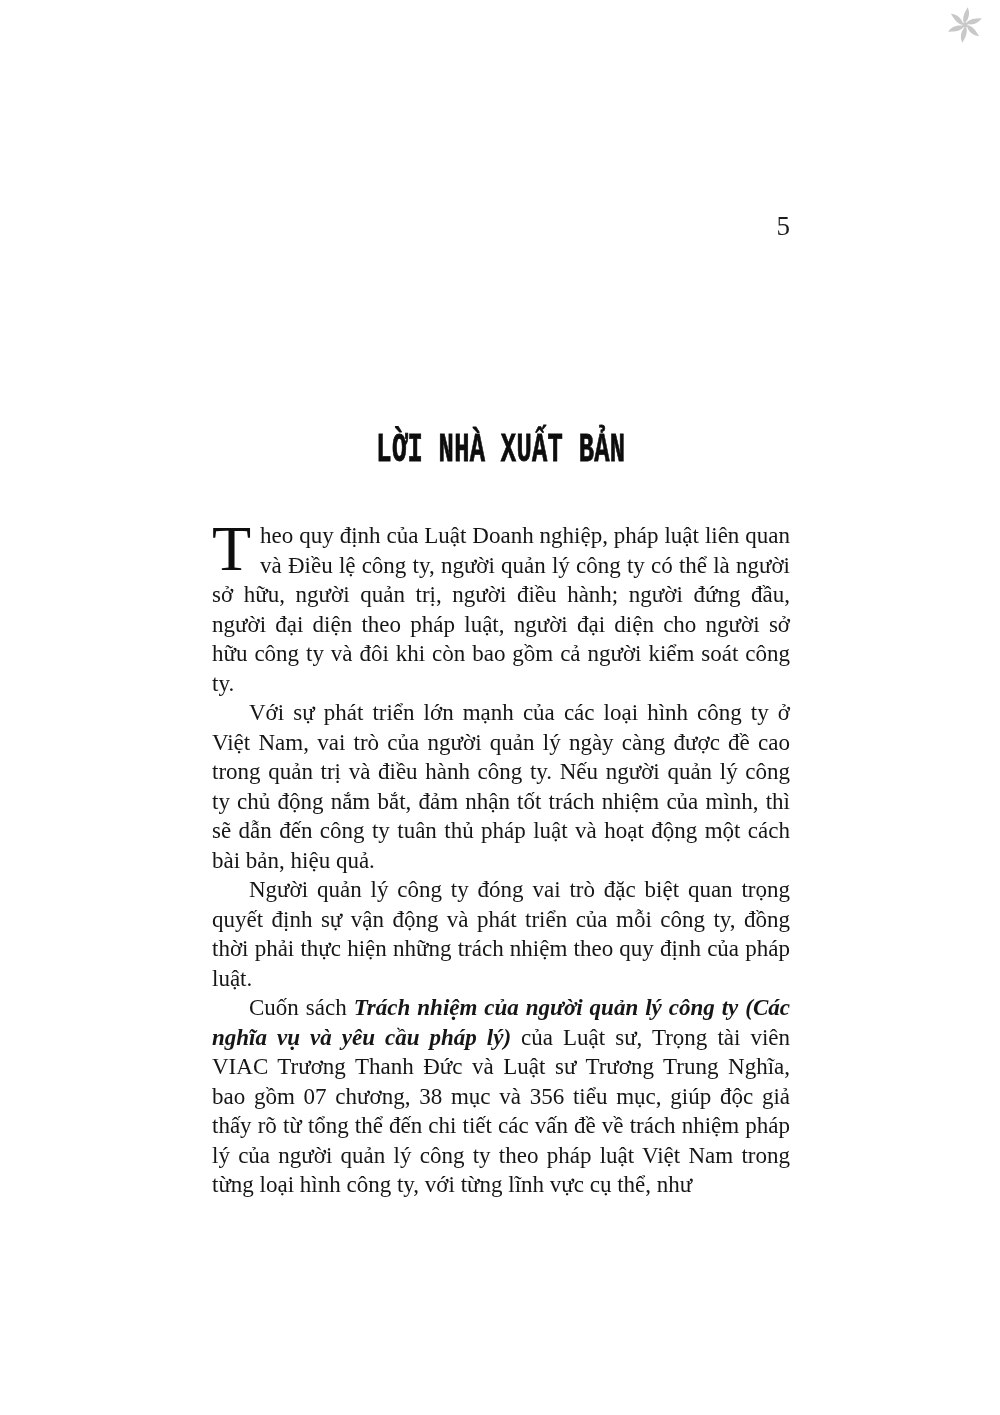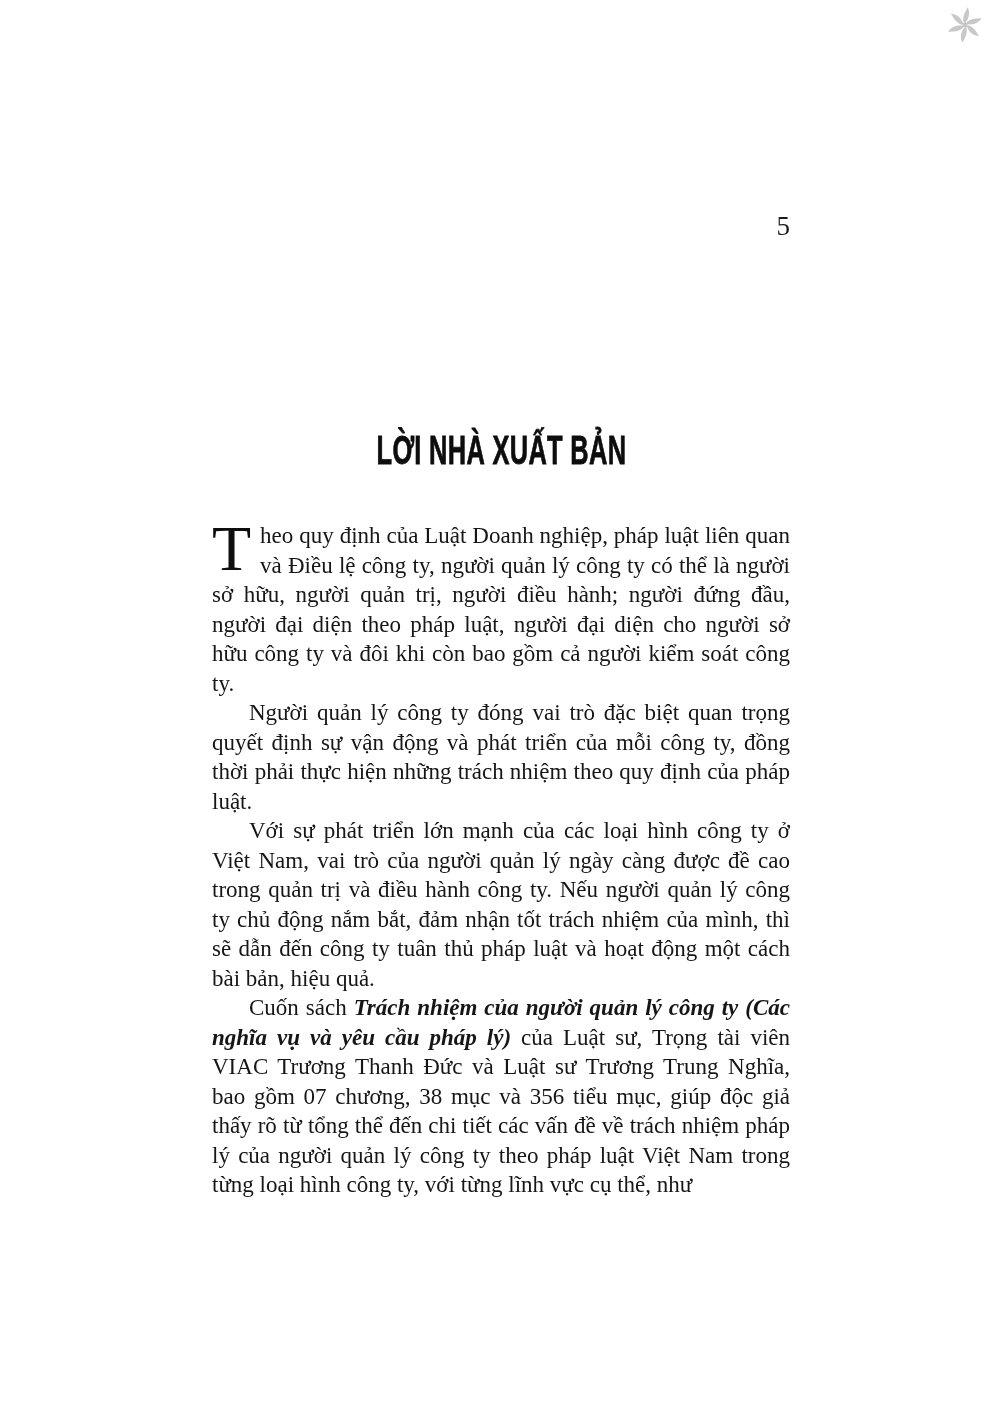--- a/index.html
+++ b/index.html
@@ -33,21 +33,21 @@
     color: #1c1c1c;
   }
 
   .title {
     position: absolute;
     top: 428px;
     left: 212px;
     width: 578px;
     margin: 0;
     text-align: center;
-    font-family: Liberation Sans, sans-serif;
+    font-family: Liberation Mono, monospace;
     font-weight: 700;
     font-size: 41px;
     line-height: 44px;
     color: #0d0d0d;
   }
   .title-inner {
     display: inline-block;
     transform: scaleX(0.62);
     transform-origin: 50% 50%;
     white-space: nowrap;
@@ -104,21 +104,21 @@
   <div class="page-number">5</div>
 
   <h1 class="title">
     <span class="title-inner">LỜI NHÀ XUẤT BẢN</span>
   </h1>
 
   <div class="body-text">
 
     <p class="para"><span class="dropcap">T</span><span>heo quy định của Luật Doanh nghiệp, pháp luật liên quan và Điều lệ công ty, người quản lý công ty có thể là người sở hữu, người quản trị, người điều hành; người đứng đầu, người đại diện theo pháp luật, người đại diện cho người sở hữu công ty và đôi khi còn bao gồm cả người kiểm soát công ty.</span></p>
 
+    <p class="para indent">Với sự phát triển lớn mạnh của các loại hình công ty ở Việt Nam, vai trò của người quản lý ngày càng được đề cao trong quản trị và điều hành công ty. Nếu người quản lý công ty chủ động nắm bắt, đảm nhận tốt trách nhiệm của mình, thì sẽ dẫn đến công ty tuân thủ pháp luật và hoạt động một cách bài bản, hiệu quả.</p>
+
     <p class="para indent">Người quản lý công ty đóng vai trò đặc biệt quan trọng quyết định sự vận động và phát triển của mỗi công ty, đồng thời phải thực hiện những trách nhiệm theo quy định của pháp luật.</p>
-
-    <p class="para indent">Với sự phát triển lớn mạnh của các loại hình công ty ở Việt Nam, vai trò của người quản lý ngày càng được đề cao trong quản trị và điều hành công ty. Nếu người quản lý công ty chủ động nắm bắt, đảm nhận tốt trách nhiệm của mình, thì sẽ dẫn đến công ty tuân thủ pháp luật và hoạt động một cách bài bản, hiệu quả.</p>
 
     <p class="para indent"><span>Cuốn sách </span><span class="book-title">Trách nhiệm của người quản lý công ty (Các nghĩa vụ và yêu cầu pháp lý)</span><span> của Luật sư, Trọng tài viên VIAC Trương Thanh Đức và Luật sư Trương Trung Nghĩa, bao gồm 07 chương, 38 mục và 356 tiểu mục, giúp độc giả thấy rõ từ tổng thể đến chi tiết các vấn đề về trách nhiệm pháp lý của người quản lý công ty theo pháp luật Việt Nam trong từng loại hình công ty, với từng lĩnh vực cụ thể, như</span></p>
 
   </div>
 
 </div>
 
 </body></html>

